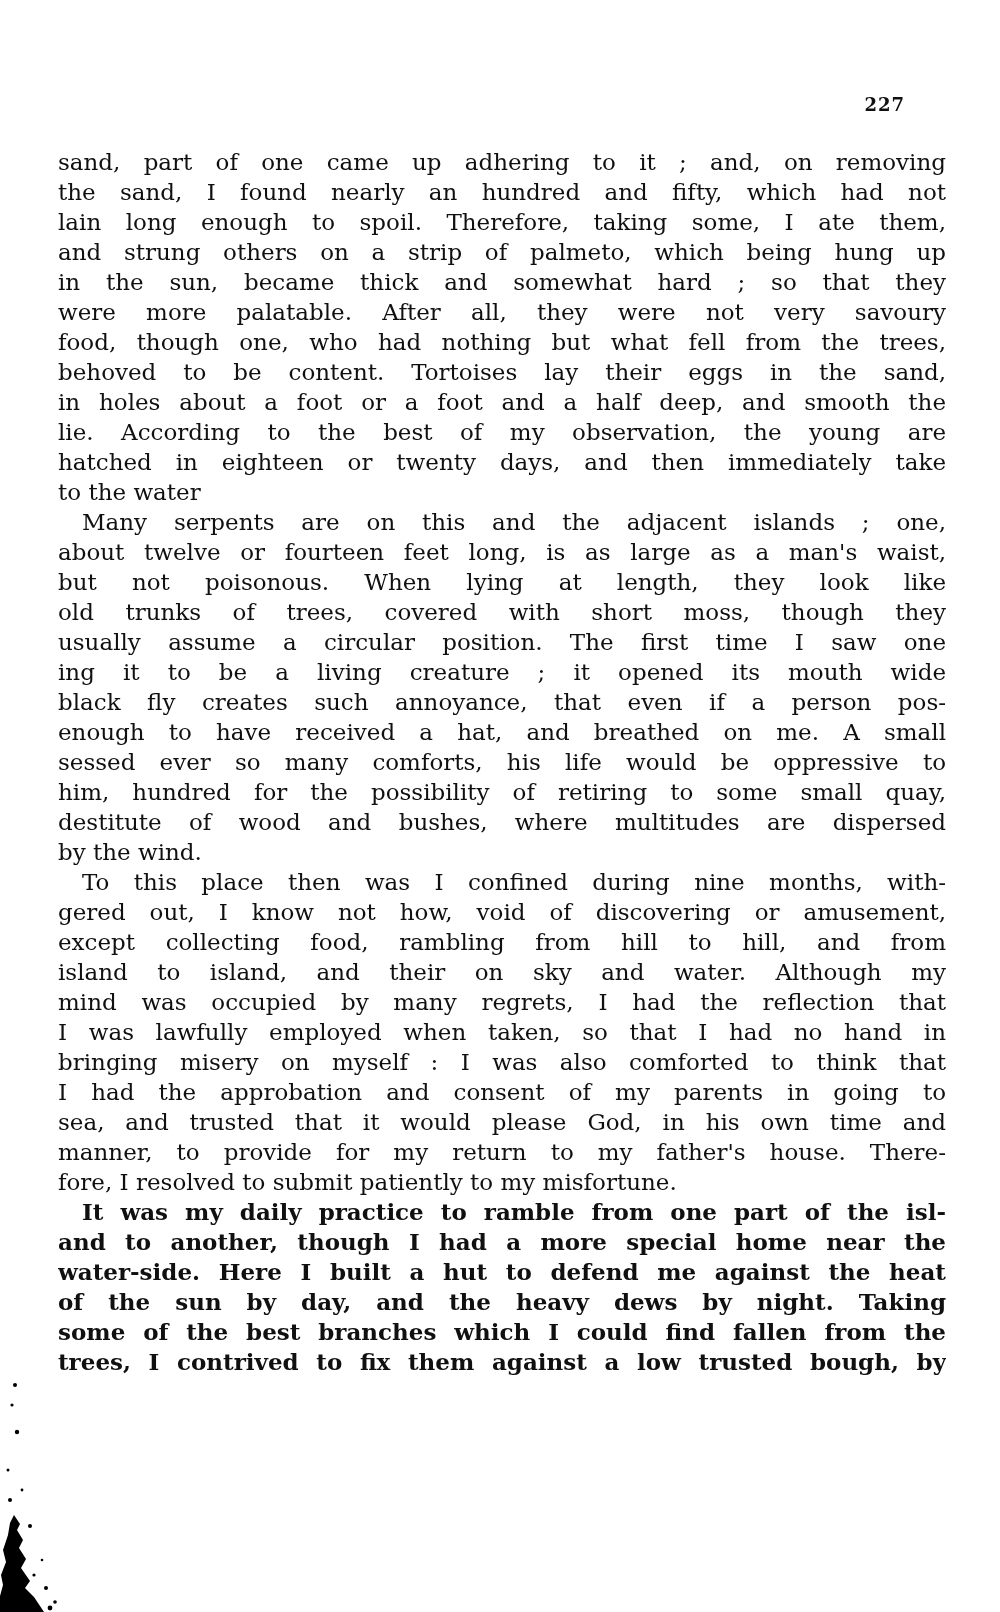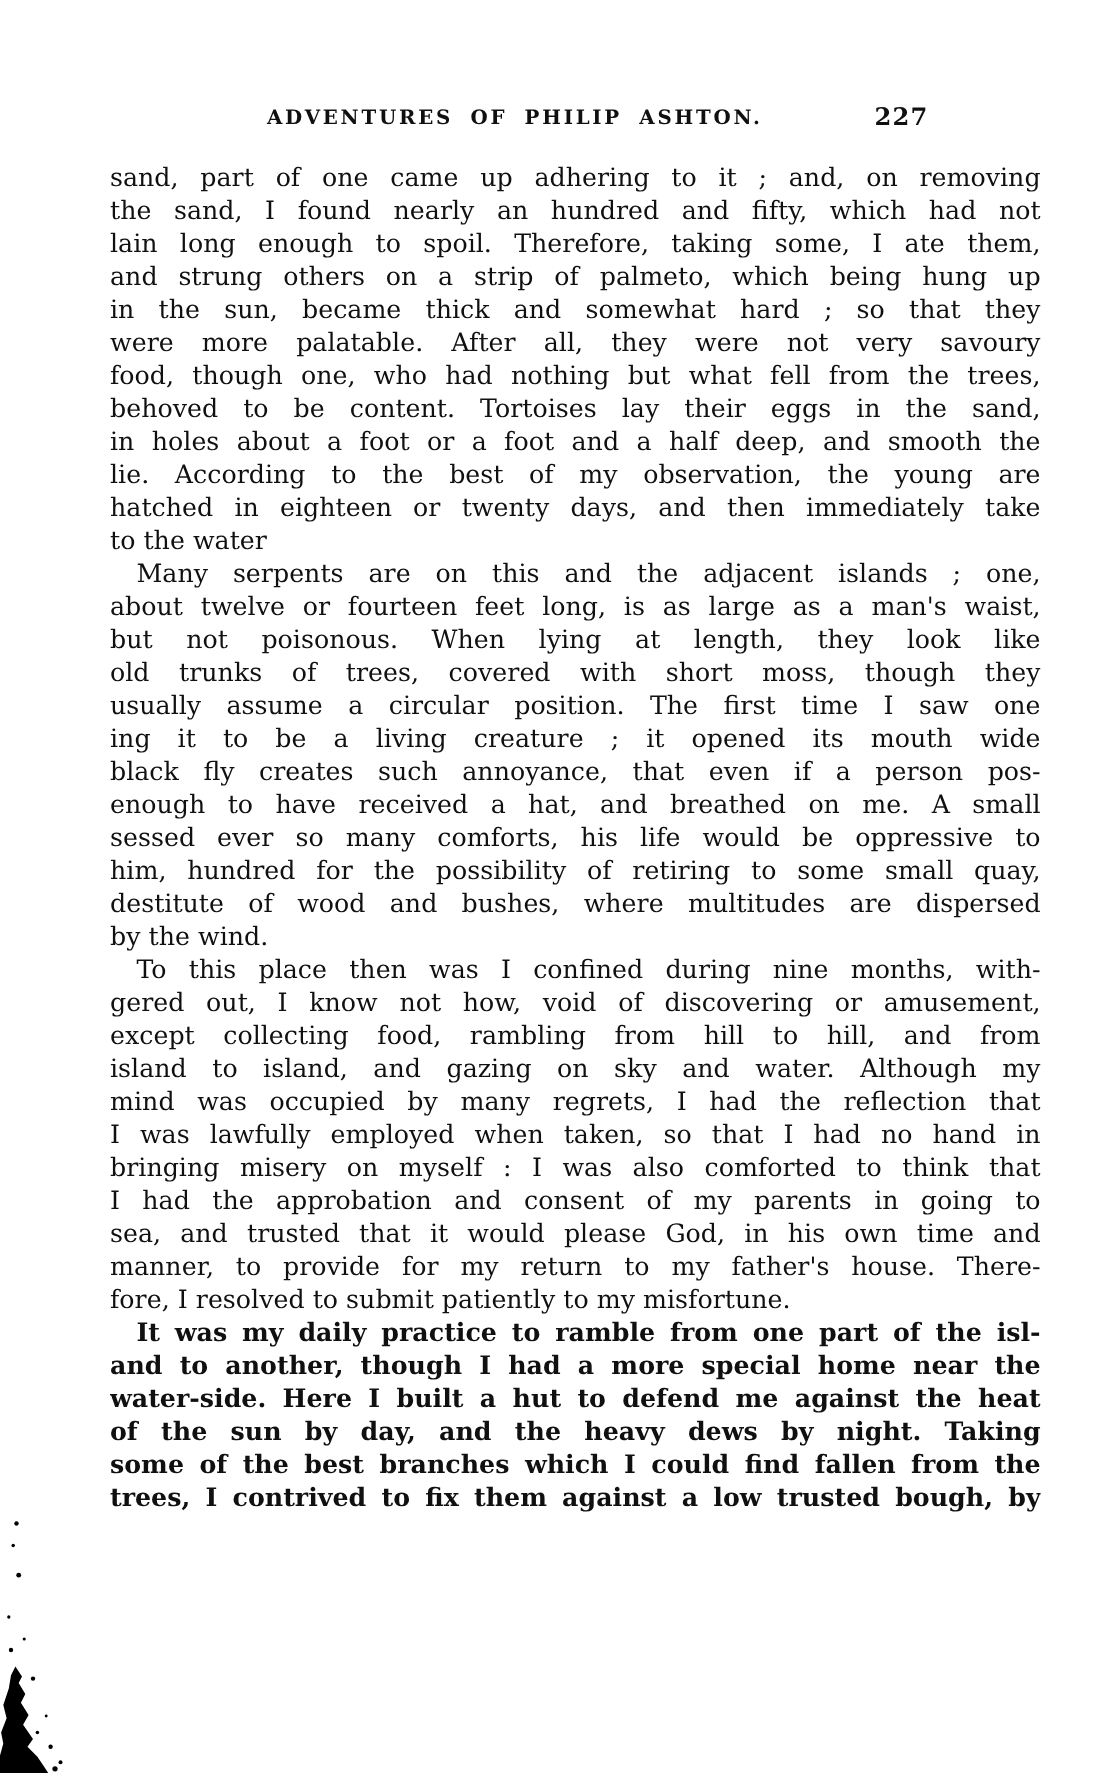--- a/index.html
+++ b/index.html
@@ -29,61 +29,60 @@
     letter-spacing: 2.5px;
     word-spacing: 7px;
     top: 3px;
     white-space: nowrap;
   }
   .page-number {
     position: absolute;
     left: 737px;
     top: 0;
     width: 110px;
-    font-size: 22px;
+    text-align: right;
+    font-size: 18px;
     font-weight: bold;
     letter-spacing: 1px;
   }
   .body-text {
     position: absolute;
     top: 147px;
     left: 58px;
     width: 888px;
   }
   .paragraph { margin: 0; }
   .paragraph.heavy .line { font-weight: bold; }
   .line {
     font-size: 23px;
     line-height: 30px;
     height: 30px;
     white-space: nowrap;          
     white-space: normal;
     text-align: justify;
     text-align-last: justify;
     overflow: hidden;
-    margin-left: 42px;
   }
   .line.indent { text-indent: 24px; }
   .line.no-stretch { text-align-last: left; }
   .ink-blot {
     position: absolute;
     left: 0;
     top: 1330px;
     width: 130px;
     height: 282px;
     pointer-events: none;
   }
 </style>
 </head>
 <body>
 
 <div class="page">
 
   <div class="running-header">
-    <span class="header-title">ADVENTURES OF PHILIP ASHTON.</span>
     <span class="page-number">227</span>
   </div>
 
   <div class="body-text">
       <div class="paragraph">
         <div class="line">sand, part of one came up adhering to it ; and, on removing</div>
         <div class="line">the sand, I found nearly an hundred and fifty, which had not</div>
         <div class="line">lain long enough to spoil.  Therefore, taking some, I ate them,</div>
         <div class="line">and strung others on a strip of palmeto, which being hung up</div>
         <div class="line">in the sun, became thick and somewhat hard ; so that they</div>
@@ -106,21 +105,21 @@
         <div class="line">enough to have received a hat, and breathed on me.  A small</div>
         <div class="line">sessed ever so many comforts, his life would be oppressive to</div>
         <div class="line">him, hundred for the possibility of retiring to some small quay,</div>
         <div class="line">destitute of wood and bushes, where multitudes are dispersed</div>
         <div class="line no-stretch">by the wind.</div>
       </div>
       <div class="paragraph">
         <div class="line indent">To this place then was I confined during nine months, with-</div>
         <div class="line">gered out, I know not how, void of discovering or amusement,</div>
         <div class="line">except collecting food, rambling from hill to hill, and from</div>
-        <div class="line">island to island, and gazing on sky and water.  Although my</div>
+        <div class="line">island to island, and their on sky and water.  Although my</div>
         <div class="line">mind was occupied by many regrets, I had the reflection that</div>
         <div class="line">I was lawfully employed when taken, so that I had no hand in</div>
         <div class="line">bringing misery on myself : I was also comforted to think that</div>
         <div class="line">I had the approbation and consent of my parents in going to</div>
         <div class="line">sea, and trusted that it would please God, in his own time and</div>
         <div class="line">manner, to provide for my return to my father's house.  There-</div>
         <div class="line no-stretch">fore, I resolved to submit patiently to my misfortune.</div>
       </div>
       <div class="paragraph heavy">
         <div class="line indent">It was my daily practice to ramble from one part of the isl-</div>

